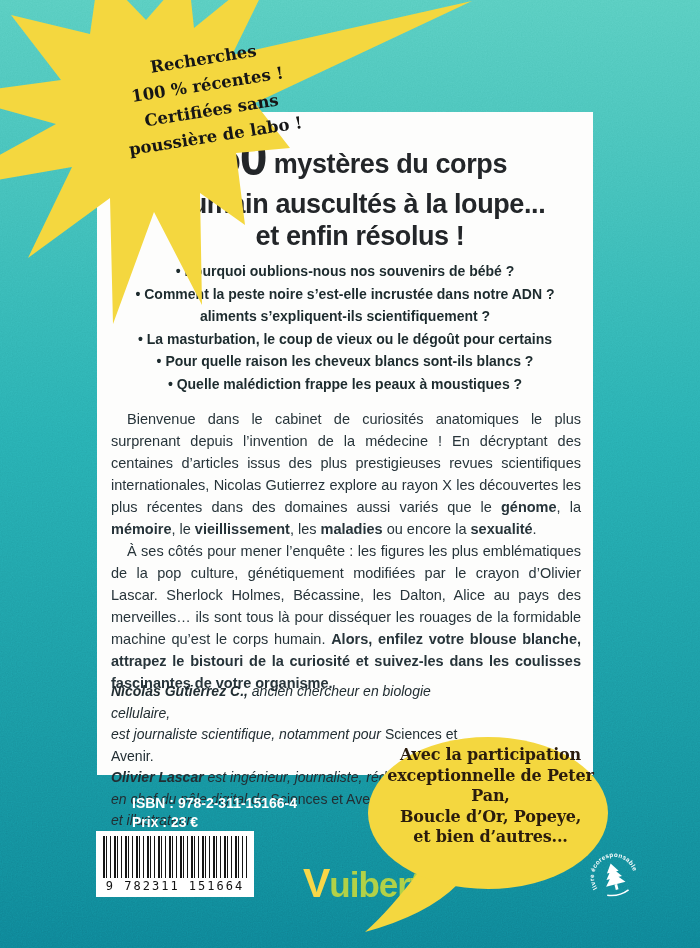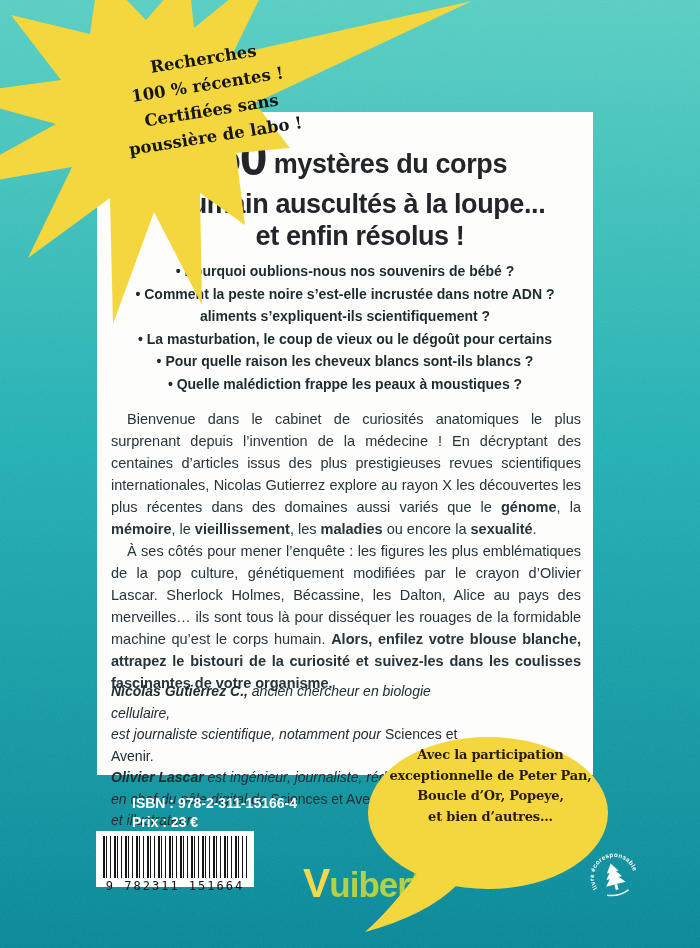--- a/index.html
+++ b/index.html
@@ -37,33 +37,33 @@
   .u{font-style:normal;}
 
   
   .bio{position:absolute;left:14px;top:560px;width:375px;font-size:14px;line-height:21.5px;
        font-style:italic;color:#222e33;margin-top:9px;}
 
   
   .isbn-block{position:absolute;left:92px;top:794px;color:#fff;font-size:14px;font-weight:bold;line-height:19px;margin-left:40px;}
 
   
-  .barcode{position:absolute;left:96px;top:831px;width:158px;height:56px;background:#fff;padding:5px 7px 2px 7px;box-sizing:border-box;}
+  .barcode{position:absolute;left:96px;top:831px;width:158px;height:66px;background:#fff;padding:5px 7px 2px 7px;box-sizing:border-box;}
   .bars{height:42px;background:repeating-linear-gradient(90deg,#151515 0 2px,transparent 2px 3px,#151515 3px 4px,transparent 4px 7px,#151515 7px 8px,transparent 8px 11px);}
   .digits{font-family:"DejaVu Sans Mono",monospace;font-size:12px;letter-spacing:2px;color:#111;text-align:center;margin-top:1px;}
 
   
   .publisher{position:absolute;left:303px;top:860px;font-weight:bold;font-size:35px;letter-spacing:-1px;}
   .publisher .v{color:var(--vuibert-v);font-size:41px;}
   .publisher .rest{color:var(--vuibert-rest);}
 
   
   .bubble-svg{position:absolute;left:355px;top:725px;}
   .bubble-text{position:absolute;left:368px;top:745px;width:245px;text-align:center;
-               font-family:"DejaVu Serif",serif;font-weight:bold;font-size:13px;line-height:20.5px;
+               font-family:"DejaVu Serif",serif;font-weight:bold;font-size:16px;line-height:20.5px;
                letter-spacing:-0.2px;color:var(--bubble-ink);}
 
   
   .eco{position:absolute;left:588px;top:851px;transform:rotate(-14deg);}
 </style>
 </head>
 <body>
 
 <div class="stage">
 

